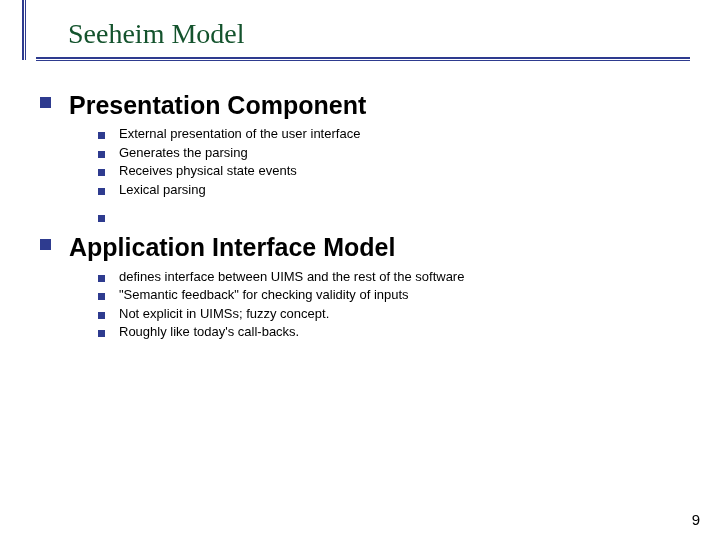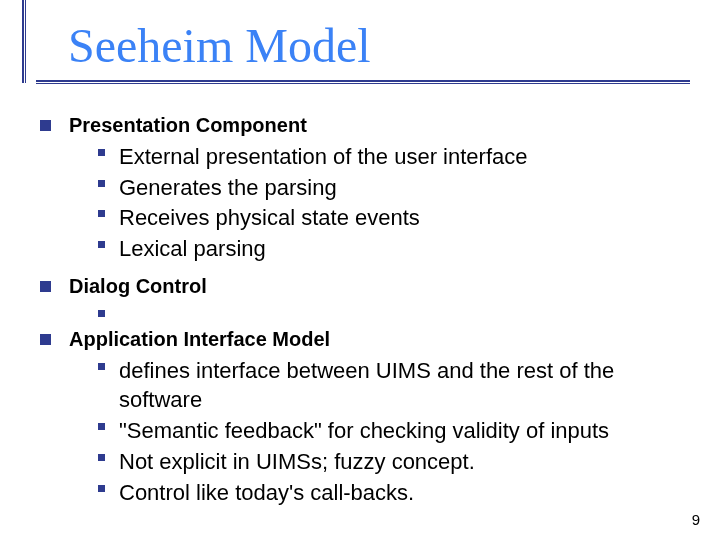--- a/index.html
+++ b/index.html
@@ -17,23 +17,23 @@
     height: 540px;
     position: relative;
     box-sizing: border-box;
   }
   .title-wrap {
     position: relative;
     padding: 18px 0 10px 68px;
   }
   .title {
     font-family: "Times New Roman", Times, serif;
-    font-size: 48px;
+    font-size: 28px;
     font-weight: 400;
-    color: #3b82f6;
+    color: #14532d;
   }
   .title-underline {
     position: absolute;
     left: 36px;
     right: 30px;
     bottom: 0;
     height: 3px;
   }
   .title-underline .thick {
     position: absolute;
@@ -75,42 +75,42 @@
     margin: 10px 0 4px 0;
   }
   .l1 .bullet {
     width: 11px;
     height: 11px;
     background: #2e3b8f;
     margin: 7px 18px 0 0;
     flex: none;
   }
   .l1 .text {
-    font-size: 20px;
+    font-size: 25px;
     font-weight: 700;
     line-height: 1.25;
   }
 
   .l2-group {
     margin: 4px 0 10px 58px;
   }
   .l2 {
     display: flex;
     align-items: flex-start;
     margin: 1px 0;
   }
   .l2 .bullet {
     width: 7px;
     height: 7px;
     background: #2e3b8f;
     margin: 7px 14px 0 0;
     flex: none;
   }
   .l2 .text {
-    font-size: 22px;
+    font-size: 13px;
     font-weight: 400;
     line-height: 1.35;
   }
 
   .page-num {
     position: absolute;
     right: 20px;
     bottom: 12px;
     font-size: 15px;
     font-family: Verdana, Geneva, sans-serif;
@@ -151,24 +151,20 @@
       <div class="l2">
           <div class="bullet"></div>
           <div class="text">Receives physical state events</div>
         </div>
       <div class="l2">
           <div class="bullet"></div>
           <div class="text">Lexical parsing</div>
         </div>
     </div>
 
-    <div class="l1">
-      <div class="bullet"></div>
-      <div class="text">Dialog Control</div>
-    </div>
     <div class="l2-group">
       <div class="l2">
           <div class="bullet"></div>
         </div>
     </div>
 
     <div class="l1">
       <div class="bullet"></div>
       <div class="text">Application Interface Model</div>
     </div>
@@ -180,20 +176,20 @@
       <div class="l2">
           <div class="bullet"></div>
           <div class="text">"Semantic feedback" for checking validity of inputs</div>
         </div>
       <div class="l2">
           <div class="bullet"></div>
           <div class="text">Not explicit in UIMSs; fuzzy concept.</div>
         </div>
       <div class="l2">
           <div class="bullet"></div>
-          <div class="text">Control like today's call-backs.</div>
+          <div class="text">Roughly like today's call-backs.</div>
         </div>
     </div>
 
   </div>
 
   <div class="page-num">9</div>
 </div>
 
 </body></html>

